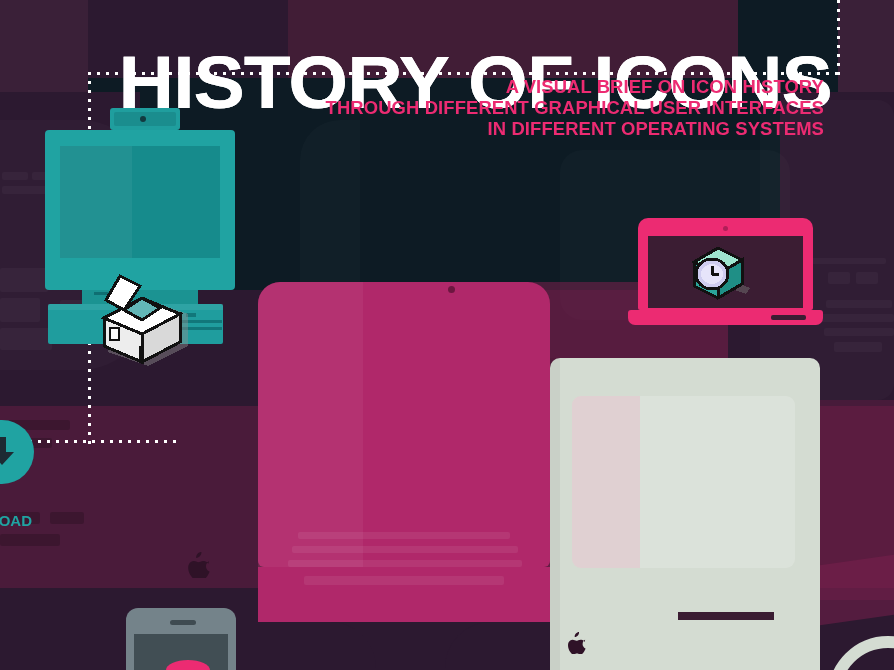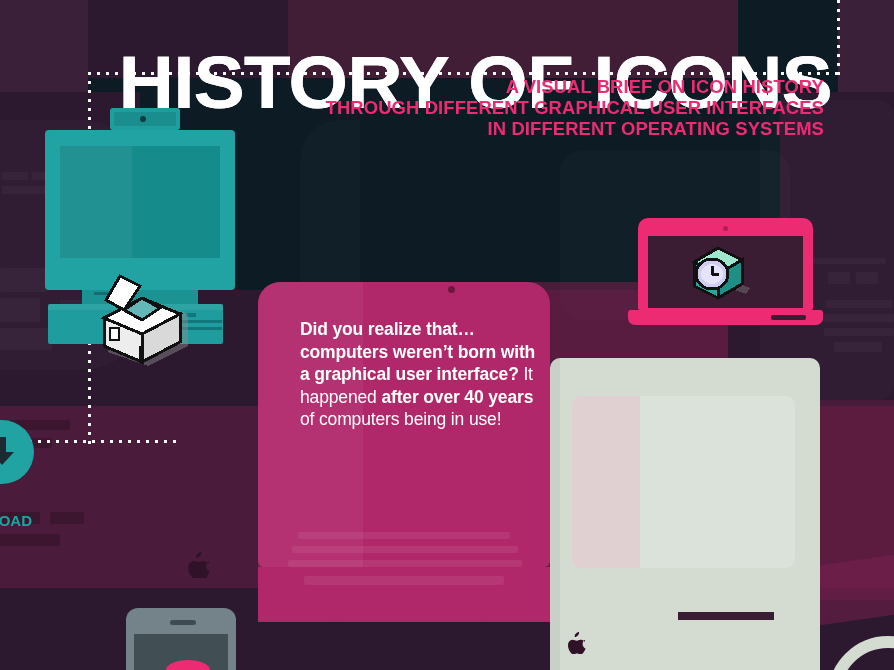--- a/index.html
+++ b/index.html
@@ -243,23 +243,20 @@
     <div id="mac-shadeL"></div>
   </div>
   <div id="mac-card"></div>
   <div id="mac-card-pink"></div>
   <div id="mac-slot"></div>
   <svg id="mac-apple" viewBox="0 0 18 22">
     <path d="M11 0c.2 1.3-.4 2.6-1.1 3.4-.8.9-2 1.6-3.2 1.5-.2-1.3.4-2.6 1.2-3.4C8.7.6 10 0 11 0z" fill="#2f1227"></path>
     <path d="M16.1 7.7c-.2.1-2.5 1.3-2.5 4.2 0 3.3 2.9 4.5 3 4.5 0 .1-.5 1.7-1.6 3.3-.9 1.4-1.9 2.8-3.4 2.8s-1.9-.9-3.6-.9c-1.7 0-2.3.9-3.6.9-1.5 0-2.6-1.5-3.5-2.9C-.7 17-1.6 13.2-.5 10.6c.8-1.7 2.4-2.8 4.2-2.8 1.5 0 2.7 1 3.7 1 .9 0 2.5-1.1 4.2-1.1.7 0 2.9.2 4.2 2.3z" transform="translate(1,0)" fill="#2f1227"></path>
   </svg>
 
-  <div id="blurb1">
-    <span>Did you realize that… computers weren’t born with a graphical user interface?</span><span class="lt"> It happened </span><span>after over 40 years</span><span class="lt"> of computers being in use!</span>
-  </div>
 
 
   <div id="dlbadge">
     <div id="dl-circle"></div>
     <svg id="dl-arrow" viewBox="0 0 36 36">
       <path d="M14 3 h8 v15 h8 L18 31 L6 18 h8 z" fill="#1d2a33"></path>
     </svg>
     <div id="dl-text">
       <div>DOWNLOAD</div>
       <div>MORE!</div>

